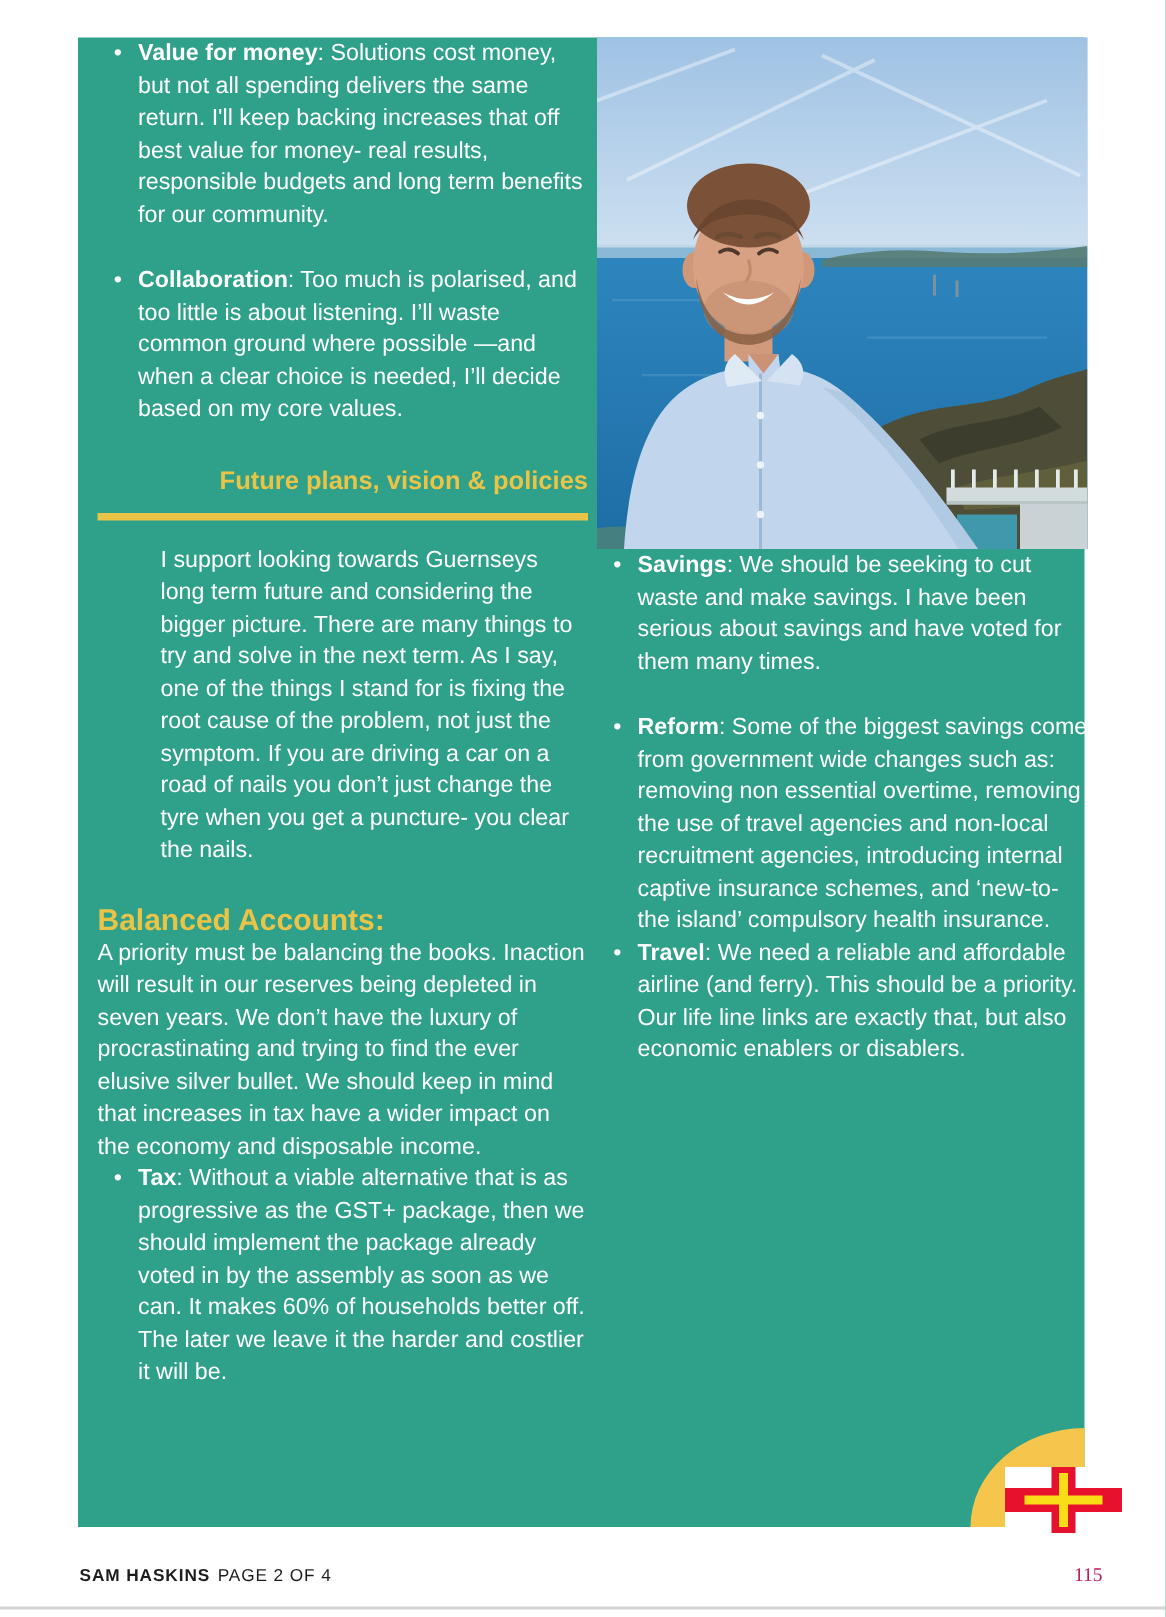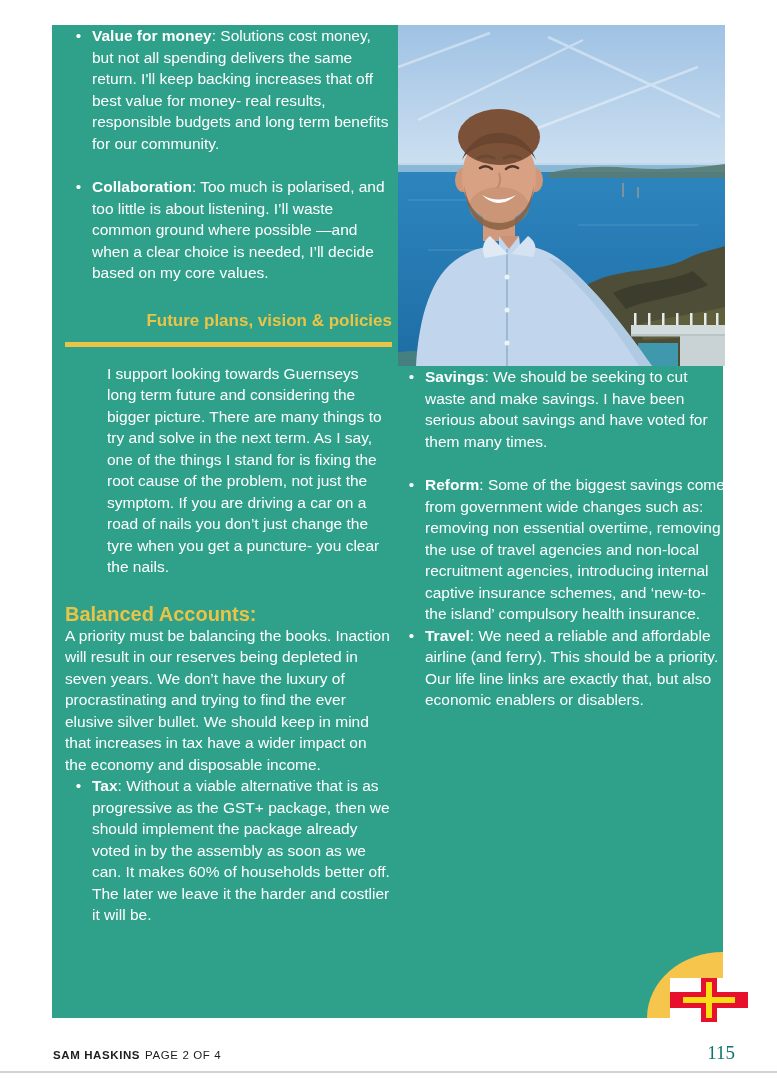--- a/index.html
+++ b/index.html
@@ -96,22 +96,22 @@
     align-items: baseline;
   }
   .footer-left {
     font-size: 11.5px;
     color: #1d1d1d;
     letter-spacing: 0.6px;
   }
   .footer-left .author { font-weight: bold; margin-right: 5px; }
   .page-number {
     font-family: "Liberation Serif", "DejaVu Serif", serif;
-    font-size: 19px;
-    color: #0f766e;
+    font-size: 13px;
+    color: #be185d;
   }
   .bottom-rule {
     position: absolute;
     left: 0; right: 0; top: 1071px;
     height: 2px;
     background: #d2d2d2;
   }
 </style>
 </head>
 <body>

